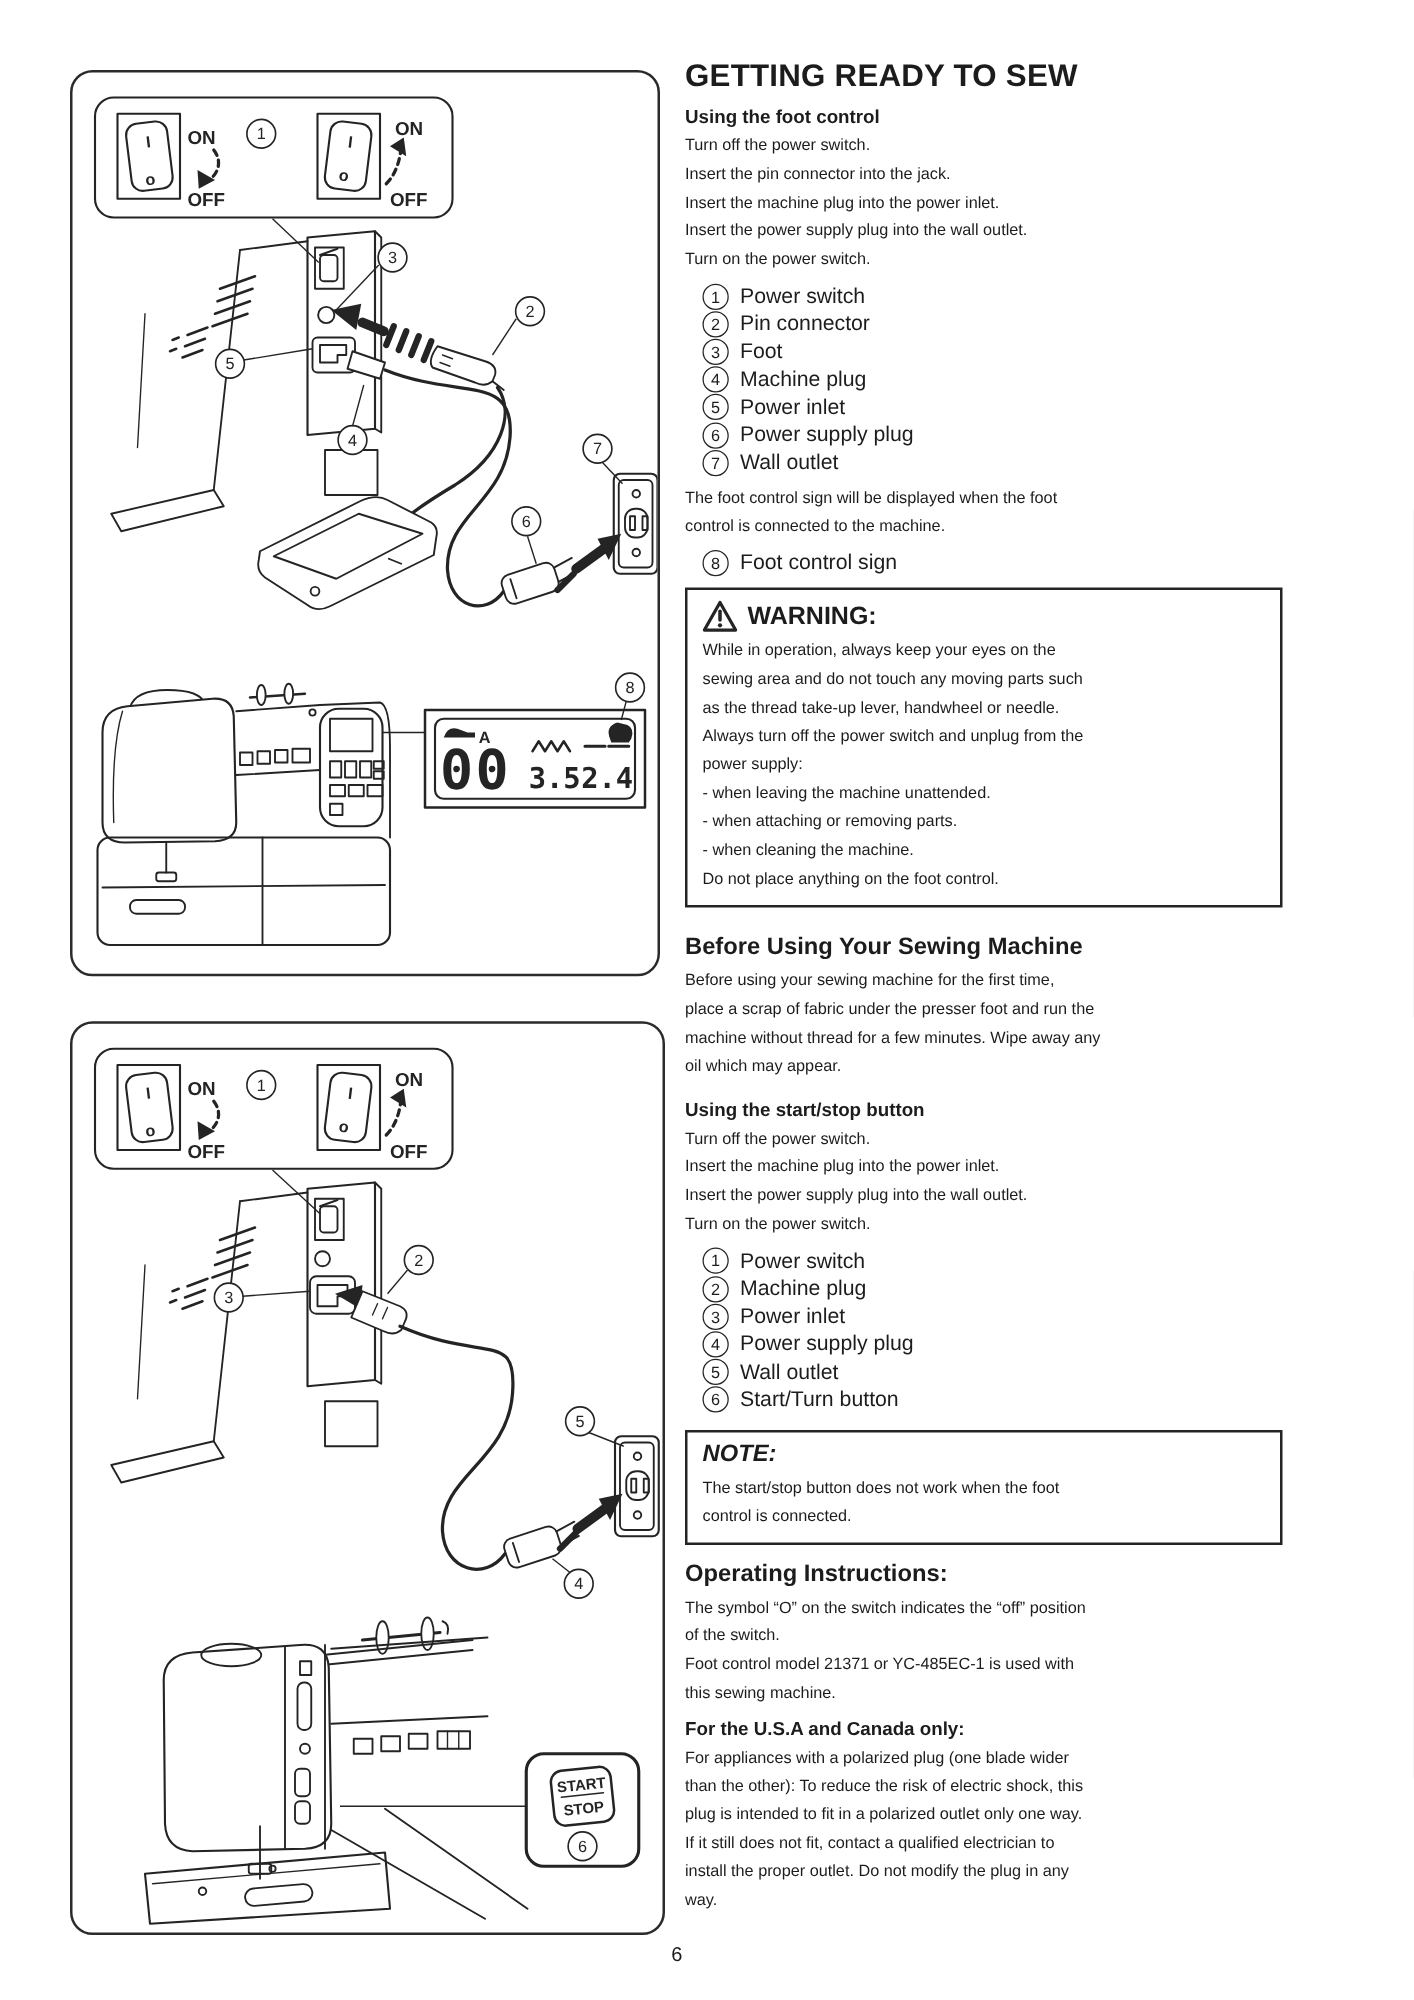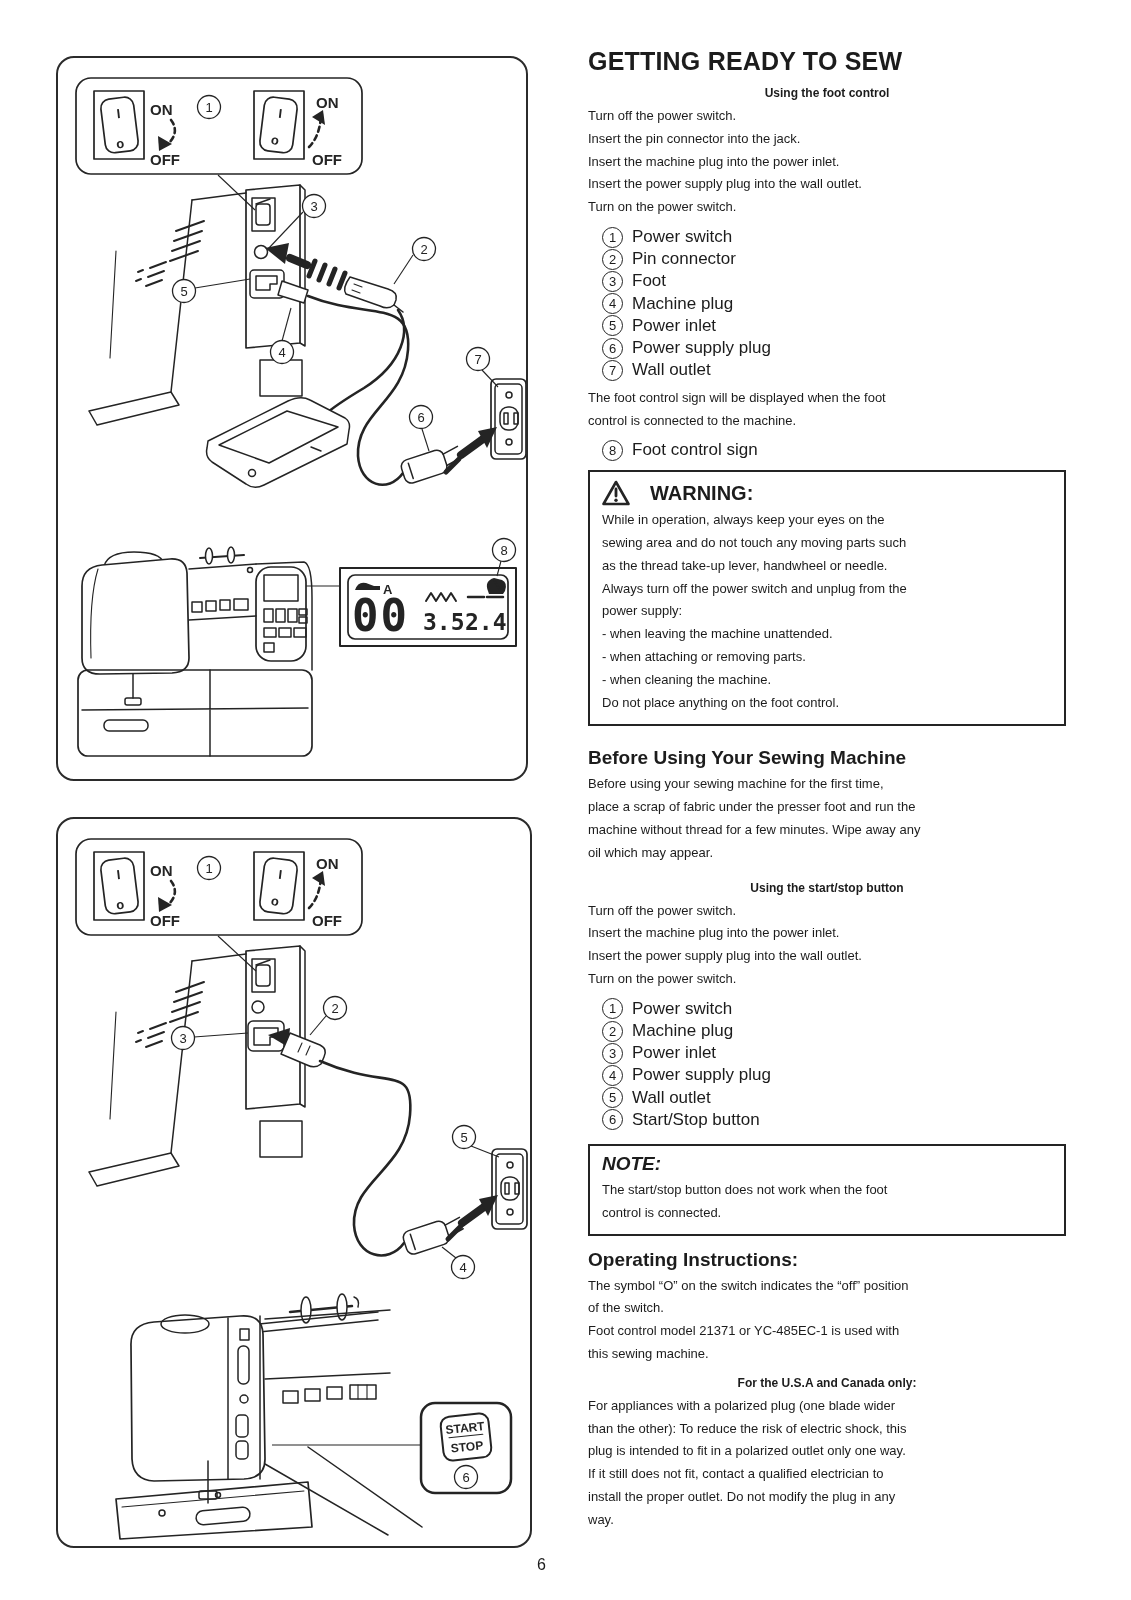--- a/index.html
+++ b/index.html
@@ -22,31 +22,31 @@
   .ln text{fill:#242424;stroke:none;}
   .lbl{font:bold 15px "Liberation Sans",sans-serif;}
   .mark{font:bold 13px "Liberation Sans",sans-serif;text-anchor:middle;}
   .co circle{fill:#fff;stroke:#242424;stroke-width:1.3;}
   .co text{fill:#242424;stroke:none;font:13px "Liberation Sans",sans-serif;text-anchor:middle;}
   .lcdA{font:bold 13px "Liberation Sans",sans-serif;}
   .lcd-big{font:bold 44px "DejaVu Sans Mono",monospace;letter-spacing:2px;}
   .lcd-med{font:bold 23px "DejaVu Sans Mono",monospace;}
   .ssbtn-txt{font:bold 12px "Liberation Sans",sans-serif;text-anchor:middle;}
   
-  .rcol{position:absolute;left:588px;top:46px;width:478px;}
+  .rcol{position:absolute;left:548px;top:46px;width:478px;}
   .h1{font-size:25px;font-weight:bold;line-height:30px;letter-spacing:.2px;margin:0 0 3px 0;}
   .h2{font-size:19px;font-weight:bold;line-height:24px;margin:2px 0 3px 0;}
-  .h3{font-size:12px;font-weight:bold;line-height:23px;margin:6px 0 0 0;text-align:center;}
+  .h3{font-size:15px;font-weight:bold;line-height:23px;margin:6px 0 0 0;}
   .body{font-size:13px;line-height:22.8px;}
   .plist{margin:7px 0 4px 0;padding-left:14px;}
   .pitem{display:flex;align-items:center;gap:9px;line-height:22.2px;font-size:17px;}
   .circ{display:inline-flex;flex:0 0 auto;width:19px;height:19px;border:1.2px solid #242424;
         border-radius:50%;font-size:13px;line-height:1;align-items:center;justify-content:center;}
   .wbox{border:2px solid #242424;padding:8px 12px 10px 12px;margin-top:9px;}
-  .wtitle{display:flex;align-items:center;gap:20px;font-size:20px;font-weight:bold;margin-bottom:3px;}
+  .wtitle{display:flex;align-items:center;gap:8px;font-size:20px;font-weight:bold;margin-bottom:3px;}
   .nbox{border:2px solid #242424;padding:6px 12px 9px 12px;margin-top:13px;}
   .nbox .h2{margin-top:0;font-style:italic;}
   .mt6{margin-top:6px;} .mt10{margin-top:20px;} .mt12{margin-top:12px;}
   .pagenum{position:absolute;top:1556px;left:0;width:1083px;text-align:center;font-size:16px;}
 </style>
 </head>
 <body>
 
 <div class="page">
 
@@ -453,21 +453,21 @@
       <div class="pitem">
           <span class="circ">4</span>
           <span>Power supply plug</span>
         </div>
       <div class="pitem">
           <span class="circ">5</span>
           <span>Wall outlet</span>
         </div>
       <div class="pitem">
           <span class="circ">6</span>
-          <span>Start/Stop button</span>
+          <span>Start/Turn button</span>
         </div>
     </div>
 
     <div class="nbox">
       <div class="h2">NOTE:</div>
       <div class="body">The start/stop button does not work when the foot<br>control is connected.</div>
     </div>
 
     <div class="h2 mt12">Operating Instructions:</div>
     <div class="body">The symbol “O” on the switch indicates the “off” position<br>of the switch.<br>Foot control model 21371 or YC-485EC-1 is used with<br>this sewing machine.</div>

